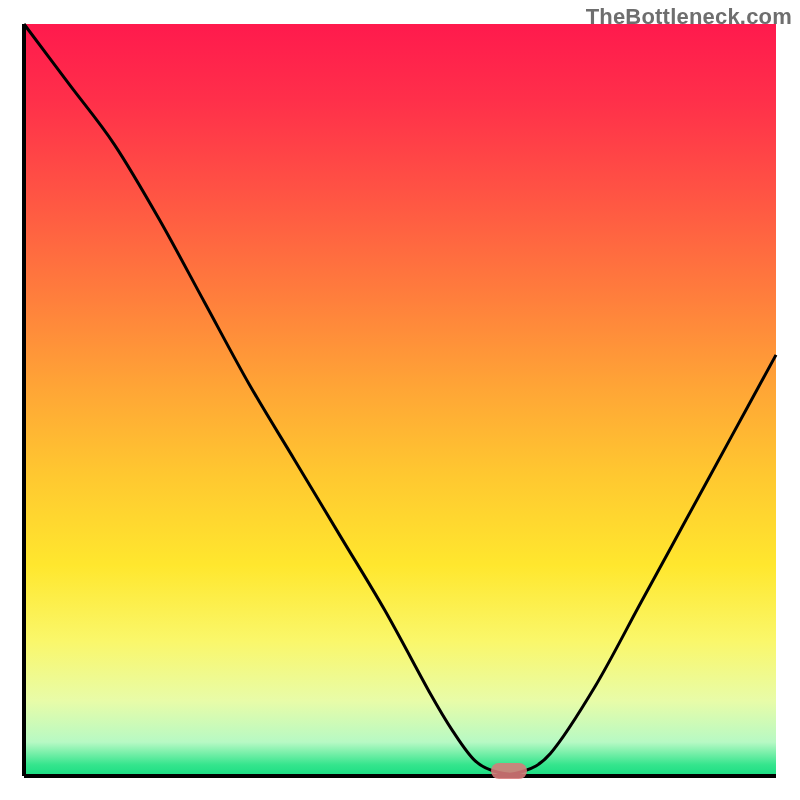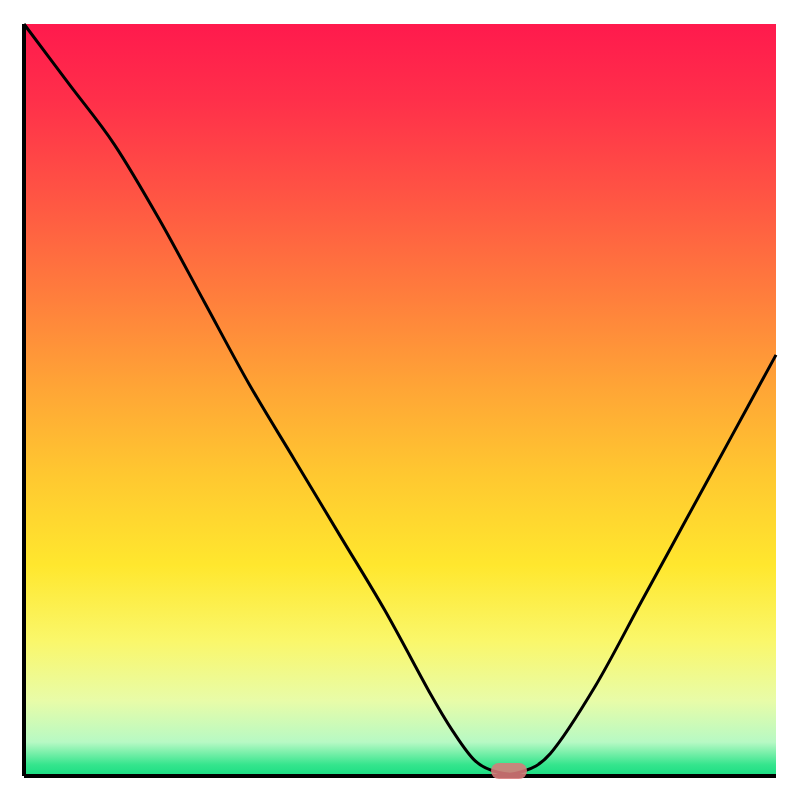--- a/index.html
+++ b/index.html
@@ -43,20 +43,21 @@
     opacity: 0.88;
     transform: translate(-50%, -50%);
     z-index: 4;
   }
 </style>
 </head>
 <body>
 
 <div class="chart-container">
 
+  <div class="watermark">TheBottleneck.com</div>
 
   <svg class="chart" viewBox="0 0 800 800" preserveAspectRatio="none">
     <defs>
       <linearGradient id="bg-grad" x1="0" y1="0" x2="0" y2="1">
           <stop offset="0%" stop-color="#ff1a4d"></stop>
           <stop offset="10%" stop-color="#ff2f4a"></stop>
           <stop offset="22%" stop-color="#ff5244"></stop>
           <stop offset="35%" stop-color="#ff7a3d"></stop>
           <stop offset="48%" stop-color="#ffa436"></stop>
           <stop offset="60%" stop-color="#ffc830"></stop>

